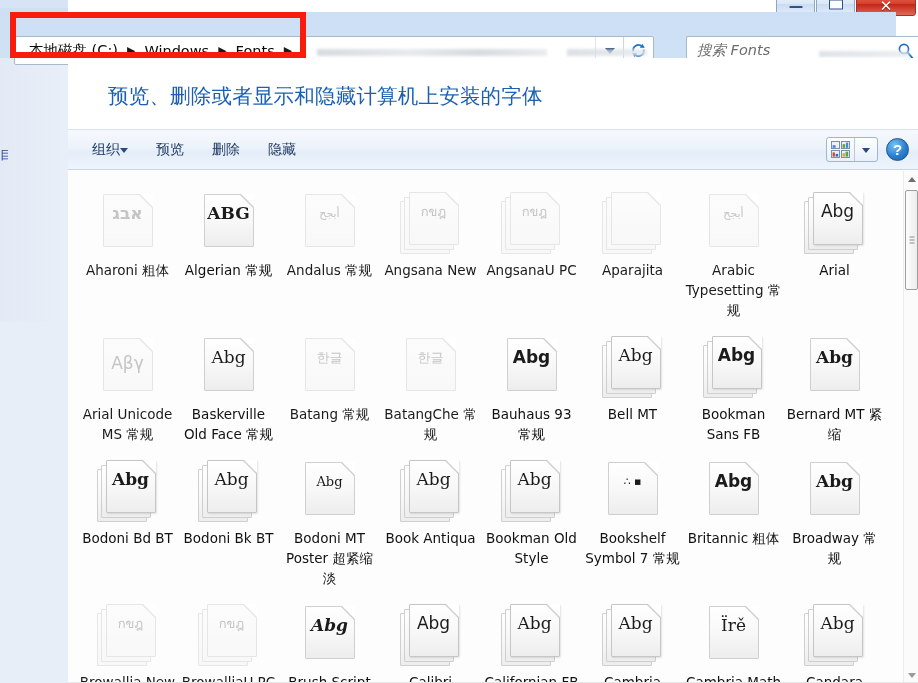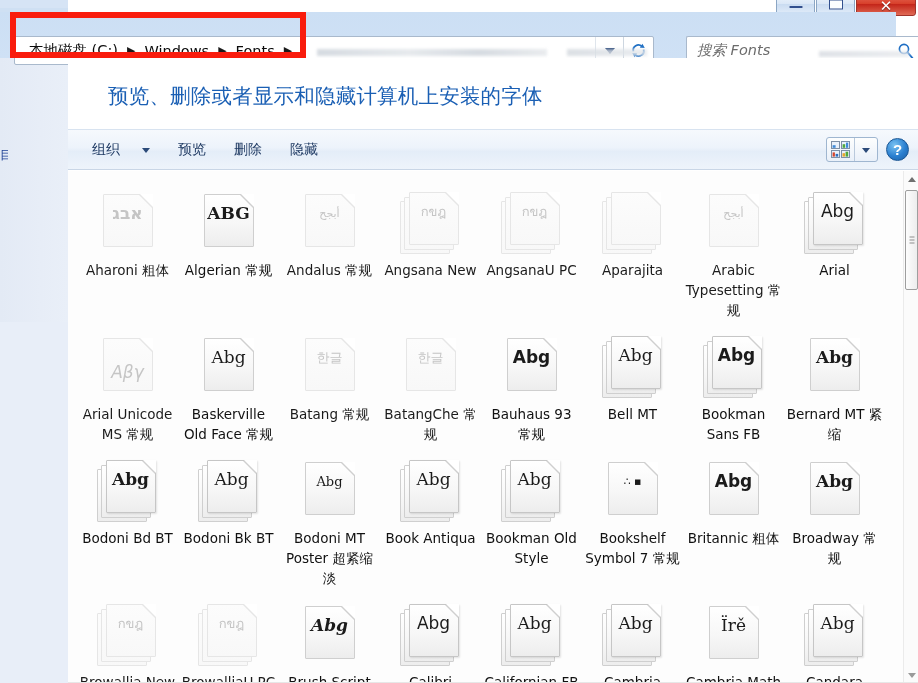--- a/index.html
+++ b/index.html
@@ -172,21 +172,21 @@
   
   .cmdbar {
     position: absolute; left: 68px; top: 129px; width: 850px; height: 41px;
     background: linear-gradient(to bottom, #f6f9fd 0%, #edf3fb 45%, #e4edf8 55%, #eef4fb 100%);
     border-top: 1px solid #d8e3f0;
     border-bottom: 1px solid #c9d6e6;
     display: flex; align-items: center;
   }
   .cmd-item {
     font-size: 14px; color: #1f3a63; padding: 0 14px;
-    display: flex; align-items: center; gap: 22px;
+    display: flex; align-items: center; gap: 0;
     height: 100%;
     font-family: "DejaVu Sans", "Liberation Sans", sans-serif;
     white-space: nowrap;
   }
   .cmd-item:first-child { margin-left: 10px; }
   .cmd-caret {
     width: 0; height: 0;
     border-left: 4px solid transparent; border-right: 4px solid transparent;
     border-top: 5px solid #2b4a79;
     margin-top: 2px;
@@ -520,21 +520,21 @@
             </div>
             <div class="sample " style="left: 9px; top: 1px; width: 50px; height: 53px;">Abg</div>
           </div>
           <div class="label">Arial</div>
         </div>
         <div class="cell hidden">
           <div class="iconwrap">
             <div class="sheet single">
               <span class="fold"></span>
             </div>
-            <div class="sample " style="left: 6px; top: 12px; width: 50px; height: 66px; font-style: italic;">Aβγ</div>
+            <div class="sample " style="left: 6px; top: 3px; width: 50px; height: 66px;">Aβγ</div>
           </div>
           <div class="label">Arial Unicode MS 常规</div>
         </div>
         <div class="cell">
           <div class="iconwrap">
             <div class="sheet single">
               <span class="fold"></span>
             </div>
             <div class="sample serif" style="left: 6px; top: 3px; width: 50px; height: 53px;">Abg</div>
           </div>

